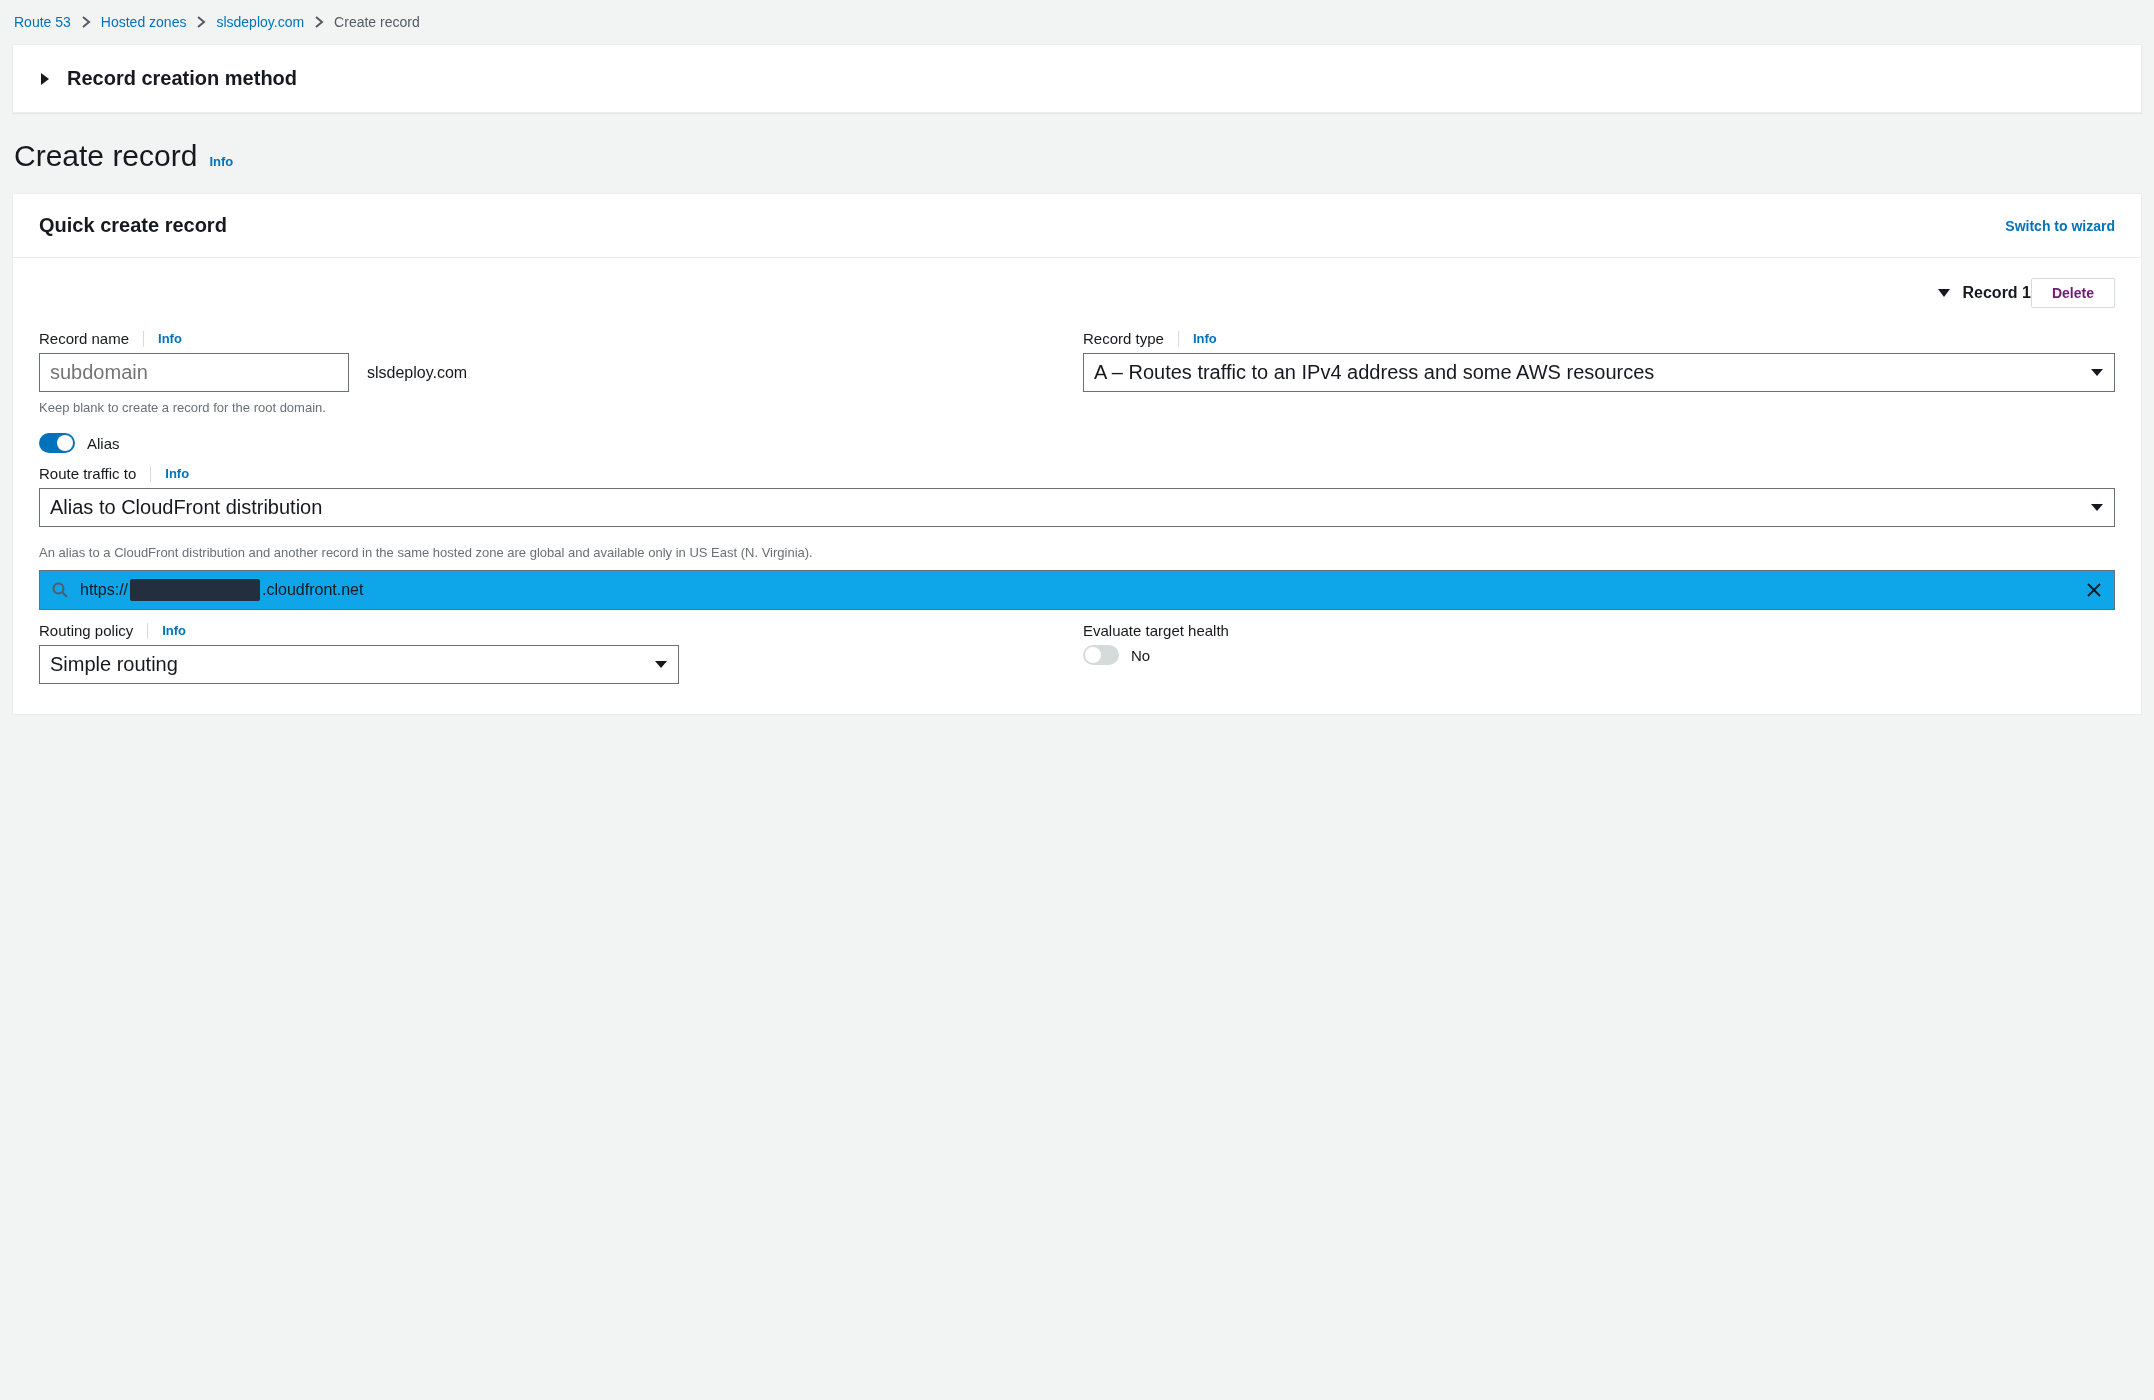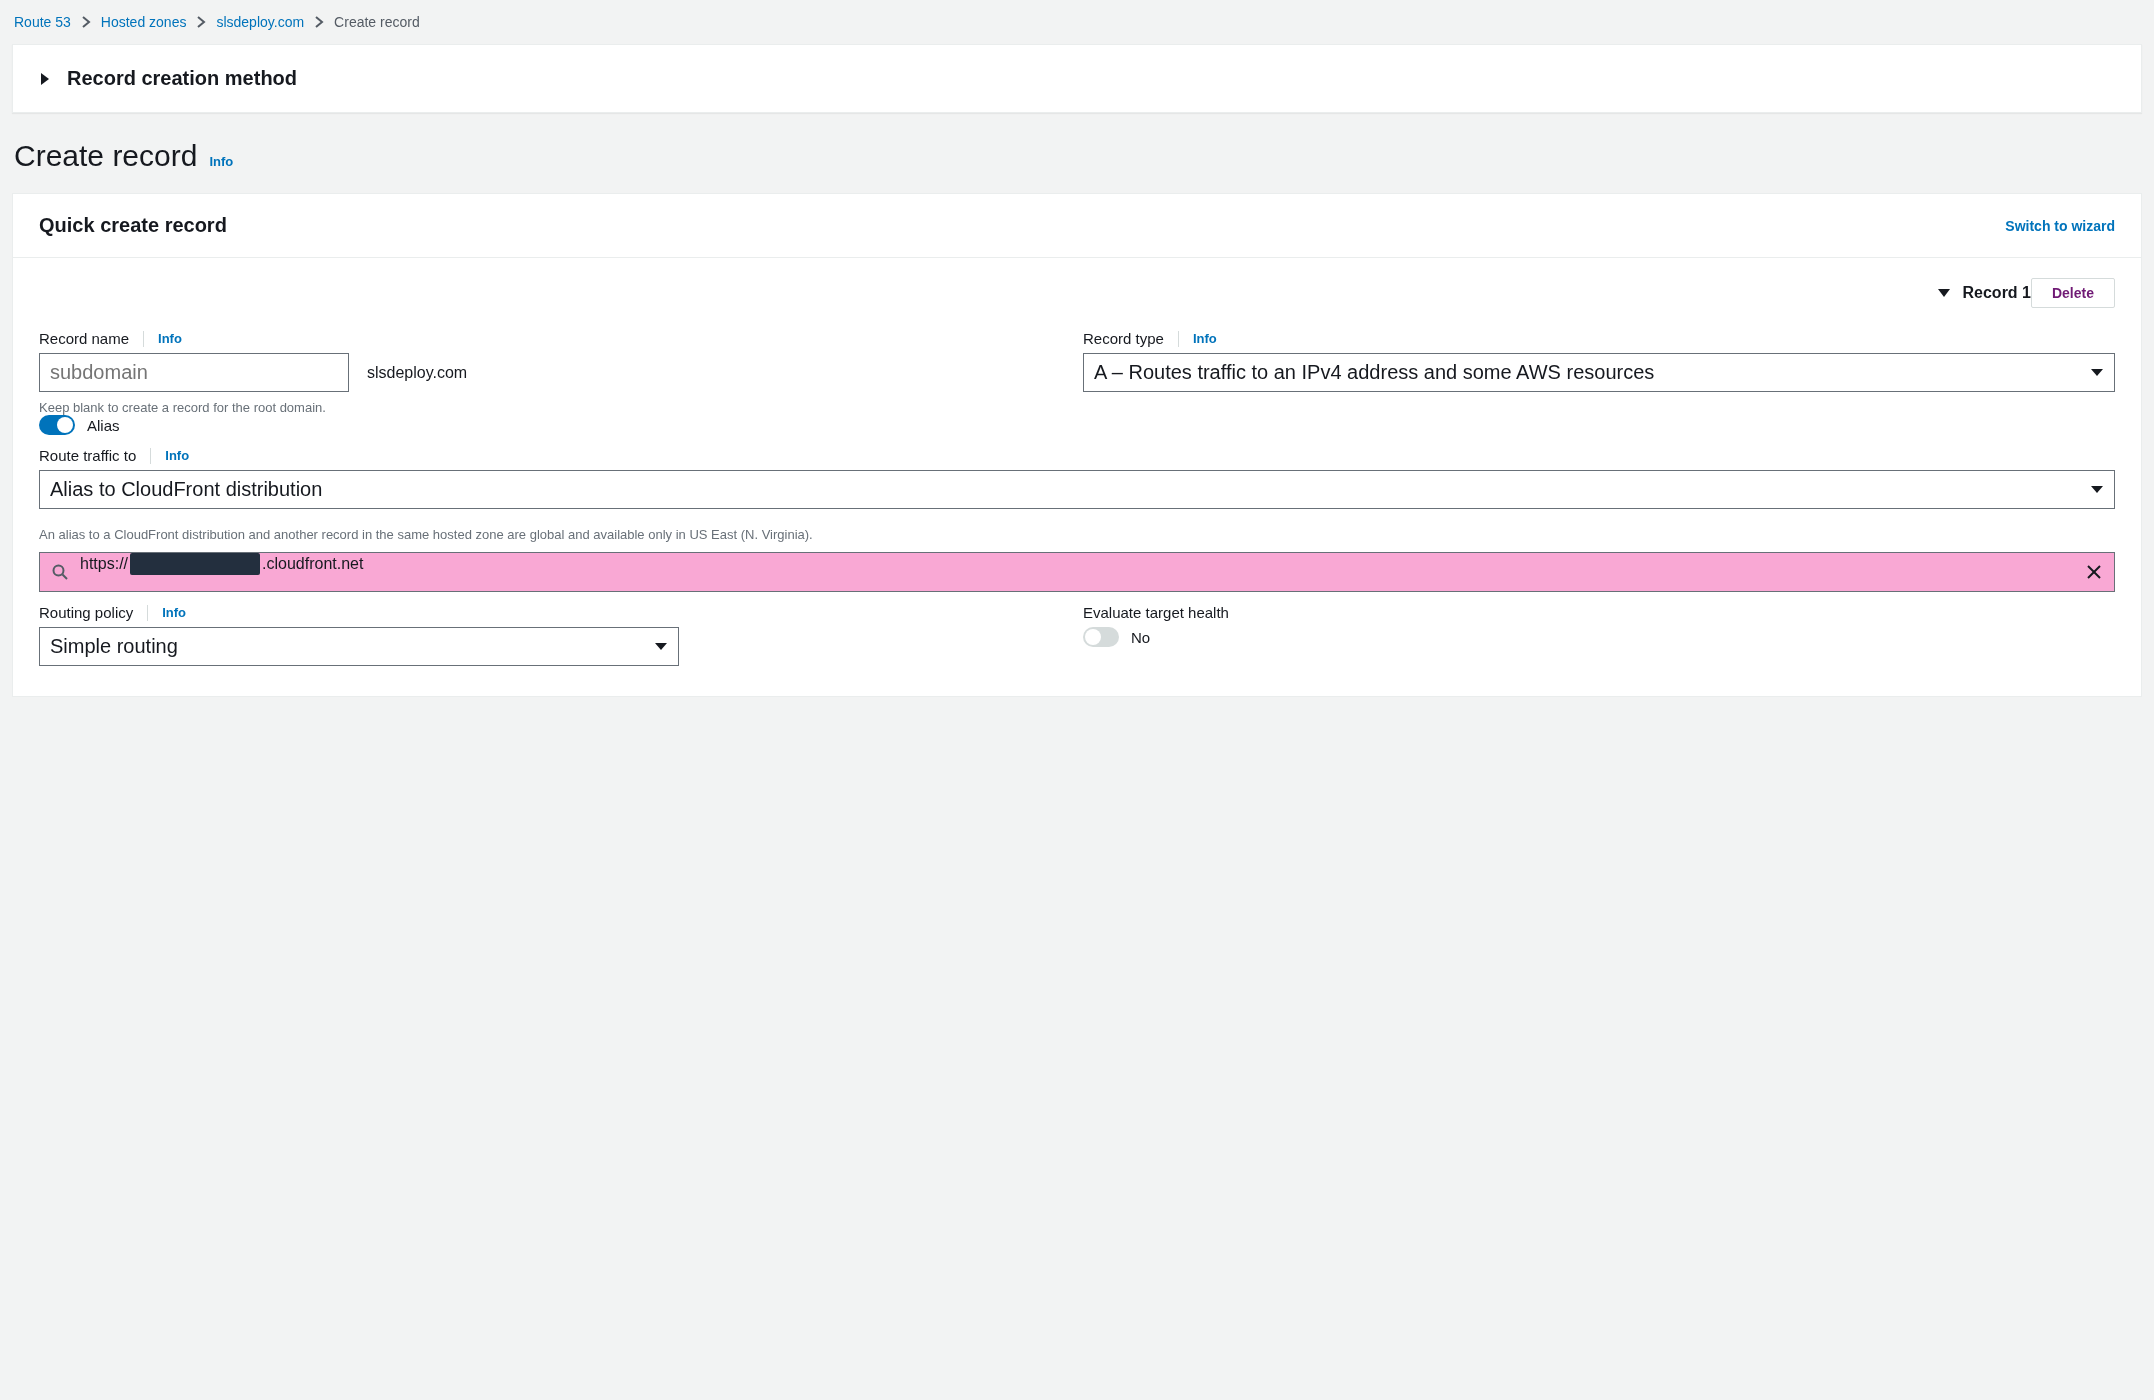--- a/index.html
+++ b/index.html
@@ -96,36 +96,36 @@
     color:#16191f;
   }
   .select, .combo { display:flex; align-items:center; justify-content:space-between; cursor:pointer; }
   .select.disabled { background:#eaeded; color:#879196; border-color:#879196; cursor:not-allowed; }
   .input-inline { display:flex; align-items:center; gap:18px; }
   .input-inline .input { max-width: 310px; }
   .suffix-domain { font-size:16px; }
 
   .hint { color:#687078; font-size:13px; margin-top:8px; }
 
-  .toggle-row { display:flex; align-items:center; gap:12px; }
+  .toggle-row { display:flex; align-items:center; gap:12px; margin-top:18px; }
   .toggle {
     width:36px; height:20px; border-radius:10px; position:relative; cursor:pointer;
     background:#0073bb;
   }
   .toggle .knob {
     position:absolute; top:2px; right:2px; width:16px; height:16px; border-radius:50%;
     background:#fff;
   }
   .toggle.off { background:#d5dbdb; }
   .toggle.off .knob { left:2px; right:auto; }
   .toggle-label { font-size:15px; }
 
   .search-row {
-    display:flex; align-items:flex-start; border:1px solid #687078; padding:0;
-    background:#f9a8d4;
+    display:flex; align-items:center; border:1px solid #687078; padding:0;
+    background:#0ea5e9;
   }
   .search-row .icon-cell {
     display:flex; align-items:center; justify-content:center;
     width:40px; height:38px; color:#545b64;
   }
   .search-row .txt {
     flex:1; font-size:16px; display:flex; align-items:center; gap:0;
   }
   .search-row .redact {
     display:inline-block; width:130px; height:22px; background:#232f3e; border-radius:2px;

